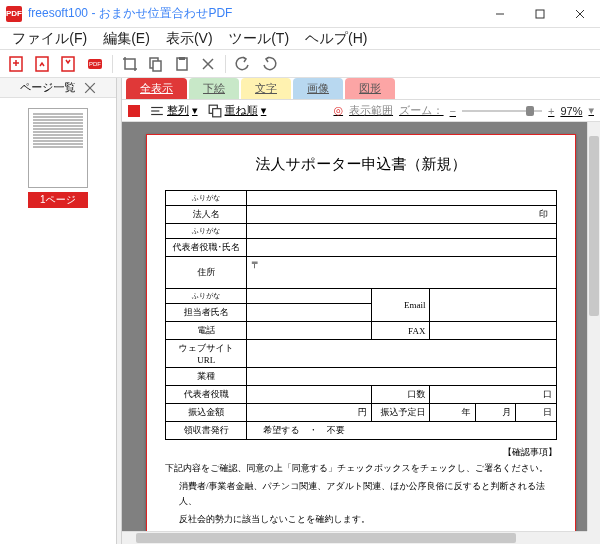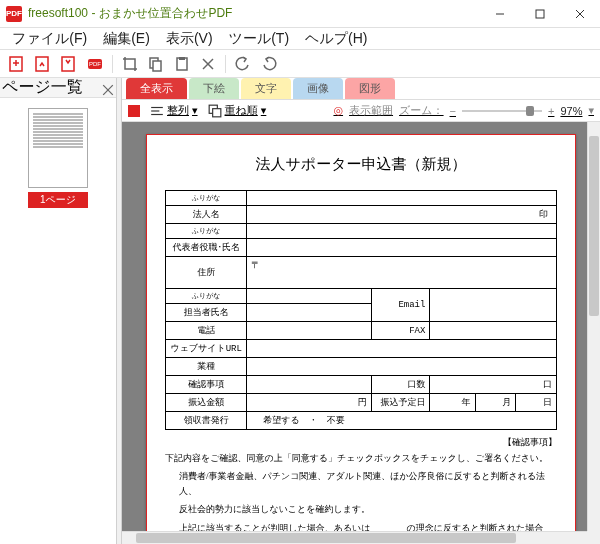--- a/index.html
+++ b/index.html
@@ -1,68 +1,68 @@
 <!DOCTYPE html>
 <html><head>
 <meta charset="utf-8">
 <style>
 * { margin: 0; padding: 0; box-sizing: border-box; }
 body { font-family: "Meiryo UI", "Yu Gothic UI", sans-serif; font-size: 11px; background: #f0f0f0; overflow: hidden; width: 600px; height: 544px; }
 
 .titlebar { height: 28px; background: #fff; display: flex; align-items: center; padding-left: 6px; border-bottom: 1px solid #e0e0e0; }
 .titlebar .appicon { width: 16px; height: 16px; background: #d22; border-radius: 2px; display: flex; align-items: center; justify-content: center; color: #fff; font-size: 8px; font-weight: bold; margin-right: 6px; }
-.titlebar .title { flex: 1; font-size: 12px; color: #4d7c0f; }
+.titlebar .title { flex: 1; font-size: 12px; color: #3b82f6; }
 .titlebar .winbtns { display: flex; }
 .titlebar .winbtn { width: 40px; height: 28px; display: flex; align-items: center; justify-content: center; color: #333; }
 .titlebar .winbtn svg { width: 10px; height: 10px; }
 
 .menubar { height: 22px; background: #fff; display: flex; align-items: center; padding-left: 4px; border-bottom: 1px solid #e0e0e0; }
 .menubar .menuitem { padding: 2px 8px; font-size: 14px; color: #222; }
 
 .toolbar { height: 28px; background: #fff; display: flex; align-items: center; padding: 0 6px; border-bottom: 1px solid #e0e0e0; gap: 4px; }
 .toolbar .btn { width: 22px; height: 22px; display: flex; align-items: center; justify-content: center; }
 .toolbar .btn svg { width: 18px; height: 18px; }
 .toolbar .sep { width: 1px; height: 18px; background: #ddd; margin: 0 2px; }
 
 .mainrow { display: flex; height: calc(544px - 28px - 22px - 28px); }
 
 .sidebar { width: 117px; background: #fff; border-right: 1px solid #d0d0d0; display: flex; flex-direction: column; }
-.sidebar .header { height: 20px; display: flex; align-items: center; justify-content: space-between; padding: 0 2px; font-size: 16px; background: #f5f5f5; border-bottom: 1px solid #e0e0e0; }
+.sidebar .header { height: 20px; display: flex; align-items: center; justify-content: space-between; padding: 0 20px; font-size: 11px; background: #f5f5f5; border-bottom: 1px solid #e0e0e0; }
 .sidebar .header .close { width: 12px; height: 12px; }
 .sidebar .thumb { margin: 10px auto 4px; width: 60px; height: 80px; background: #fff; border: 1px solid #aaa; padding: 4px; display: flex; flex-direction: column; gap: 1px; }
 .sidebar .thumb .line { height: 2px; background: #bbb; }
 .sidebar .thumblabel { text-align: center; background: #d22; color: #fff; font-size: 10px; margin: 0 auto; padding: 1px 6px; width: 60px; }
 
 .splitter { width: 5px; background: #f0f0f0; cursor: col-resize; border-right: 1px solid #d0d0d0; }
 
 .content { flex: 1; display: flex; flex-direction: column; overflow: hidden; }
 
 .tabstrip { height: 22px; background: #fff; display: flex; align-items: flex-end; border-bottom: 1px solid #ddd; padding-left: 4px; }
-.tabstrip .tab { padding: 3px 14px; font-size: 11px; border-radius: 4px 4px 0 0; margin-right: 2px; color: #555; }
+.tabstrip .tab { padding: 3px 14px; font-size: 11px; border-radius: 4px 4px 0 0; margin-right: 2px; color: #555; text-decoration: underline; }
 .tab.active { background: #e03838; color: #fff; }
 .tab.c2 { background: #c8e8c8; }
 .tab.c3 { background: #fff2b0; }
 .tab.c4 { background: #b8d8f0; }
 .tab.c5 { background: #fca5a5; text-align: center; }
 
 .optbar { height: 22px; background: #fff; display: flex; align-items: center; border-bottom: 1px solid #ddd; padding: 0 6px; font-size: 11px; gap: 10px; text-decoration: underline; }
 .optbar .seg { display: flex; align-items: center; gap: 3px; }
 .optbar .redsq { width: 12px; height: 12px; background: #d22; }
 .optbar .iconbtn { width: 14px; height: 14px; display: flex; align-items: center; justify-content: center; }
 .optbar .rightsec { margin-left: auto; display: flex; align-items: center; gap: 6px; color: #888; }
 .optbar .slider { width: 80px; height: 2px; background: #ccc; position: relative; }
 .optbar .slider .knob { position: absolute; right: 8px; top: -4px; width: 8px; height: 10px; background: #888; border-radius: 2px; }
 .optbar .zoomval { color: #222; }
 
 .pdfview { flex: 1; background: #808080; overflow: auto; position: relative; }
 .pdfpage { margin: 12px auto; width: 430px; background: #fff; border: 1px solid #d22; padding: 20px 18px 8px; box-shadow: 0 1px 3px rgba(0,0,0,0.3); }
 
 .doch1 { text-align: center; font-size: 15px; font-weight: normal; margin-bottom: 16px; font-family: "MS Mincho", serif; }
 
-.formtbl { width: 100%; border-collapse: collapse; font-family: Liberation Mono, monospace; }
+.formtbl { width: 100%; border-collapse: collapse; font-family: Liberation Serif, serif; }
 .formtbl td { border: 1px solid #000; padding: 2px 4px; font-size: 9px; vertical-align: middle; }
 .formtbl .lbl { width: 72px; text-align: center; font-size: 9px; }
 .formtbl .furi { height: 11px; font-size: 7px; text-align: center; }
 .formtbl .seal { text-align: right; padding-right: 8px; }
 .formtbl .sublbl { text-align: right; width: 52px; border-radius: 16px; }
 .formtbl .num { text-align: right; padding-right: 4px; }
 
 .section-title { font-size: 9px; font-family: "MS Mincho", serif; margin: 6px 0 2px; text-align: right; }
 .agreement-text { font-size: 9px; font-family: "MS Mincho", serif; line-height: 1.6; }
 .agreement-text p { margin: 2px 0 4px; }
@@ -296,21 +296,21 @@
               </tr>
           <tr>
                 <td class="lbl">ウェブサイトURL</td>
                 <td colspan="5">&nbsp;</td>
               </tr>
           <tr>
                 <td class="lbl">業種</td>
                 <td colspan="5">&nbsp;</td>
               </tr>
           <tr>
-                <td class="lbl">確認事項</td>
+                <td class="lbl">代表者役職</td>
                 <td></td>
                 <td class="sublbl">口数</td>
                 <td colspan="3" class="num">口</td>
               </tr>
           <tr>
                 <td class="lbl">振込金額</td>
                 <td class="num">円</td>
                 <td class="sublbl">振込予定日</td>
               <td class="num" style="width:40px">年</td>
               <td class="num" style="width:36px">月</td>

